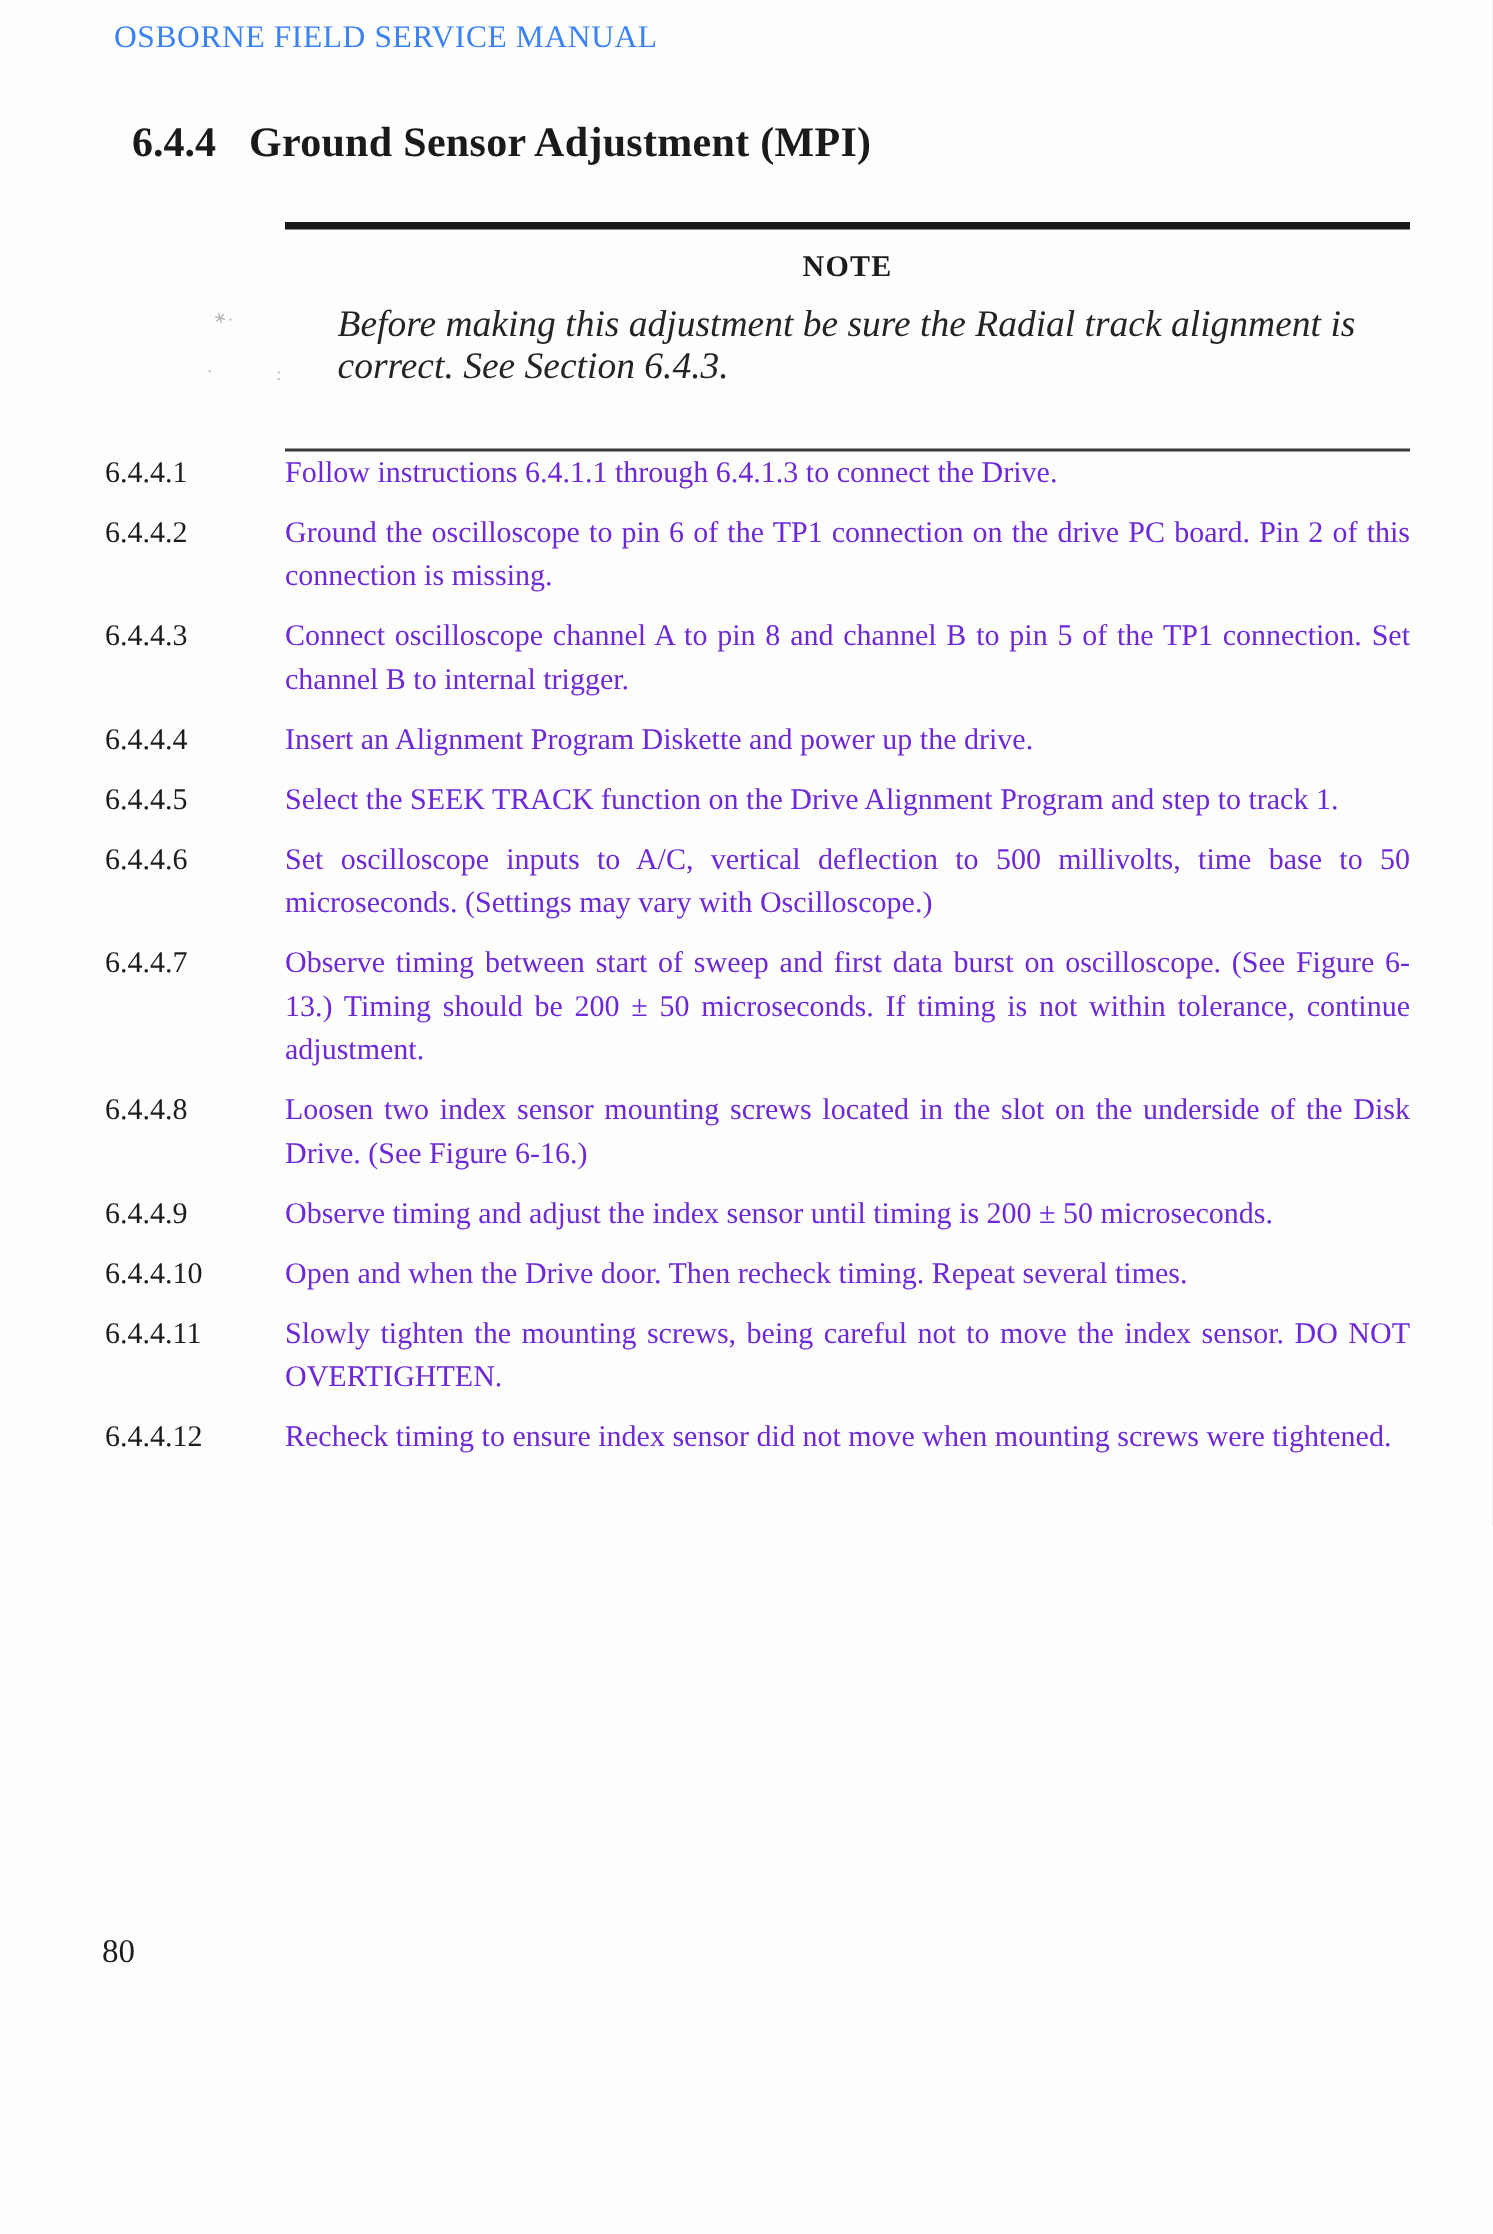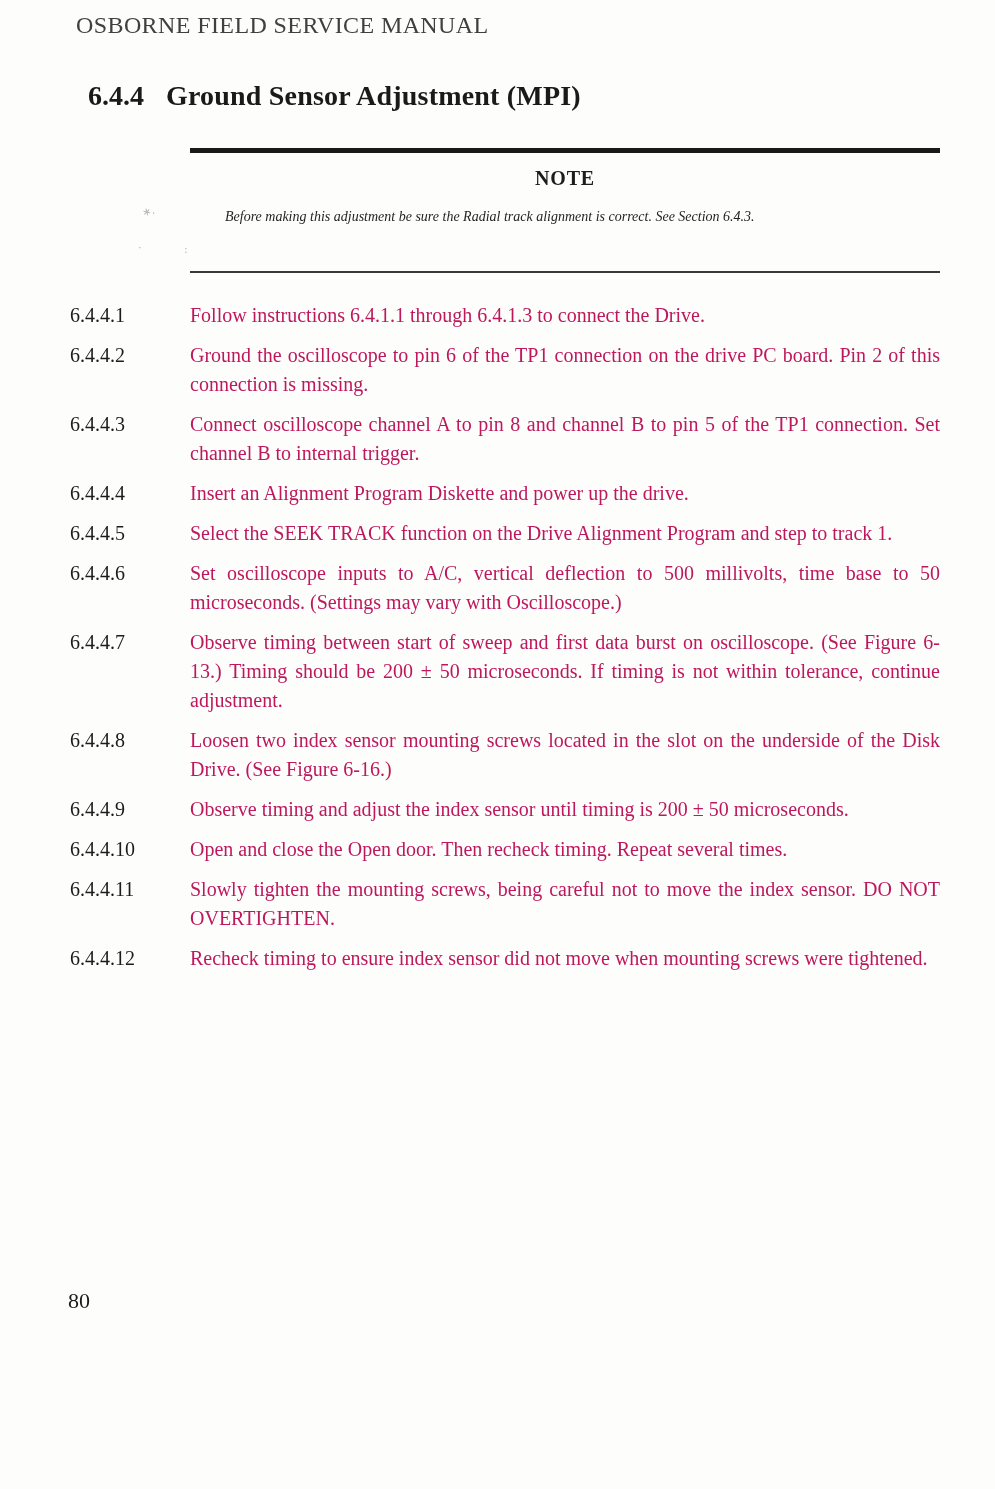--- a/index.html
+++ b/index.html
@@ -16,23 +16,23 @@
     color: #1c1c1c;
     font-family: "Liberation Serif", "DejaVu Serif", serif;
     overflow: hidden;
   }
 
   
   .running-header {
     position: absolute;
     left: 76px;
     top: 12px;
-    font-size: 24px;
+    font-size: 21px;
     letter-spacing: 0.4px;
-    color: #404040;
+    color: #3b82f6;
   }
 
   
   .section-heading {
     position: absolute;
     left: 88px;
     top: 80px;
     display: flex;
     align-items: flex-end;
     font-weight: bold;
@@ -59,21 +59,21 @@
   }
   .note-label {
     text-align: center;
     font-weight: bold;
     font-size: 20px;
     letter-spacing: 0.8px;
     margin-bottom: 13px;
   }
   .note-text {
     font-style: italic;
-    font-size: 14px;
+    font-size: 25px;
     line-height: 28px;
     padding-left: 35px;
     padding-right: 22px;
     color: #242424;
   }
 
   
   .steps {
     position: absolute;
     left: 70px;
@@ -89,21 +89,21 @@
   .step-number {
     width: 80px;
     flex: 0 0 80px;
     text-align: left;
     white-space: nowrap;
   }
   .step-text {
     margin-left: 40px;
     width: 750px;
     text-align: justify;
-    color: #be185d;
+    color: #6d28d9;
   }
 
   
   .page-number {
     position: absolute;
     left: 68px;
     top: 1288px;
     font-size: 22px;
   }
 
@@ -182,21 +182,21 @@
       <div class="step-text">Loosen two index sensor mounting screws located in the slot on the underside of the Disk Drive. (See Figure 6-16.)</div>
     </div>
 
     <div class="step">
       <div class="step-number">6.4.4.9</div>
       <div class="step-text">Observe timing and adjust the index sensor until timing is 200 ± 50 microseconds.</div>
     </div>
 
     <div class="step">
       <div class="step-number">6.4.4.10</div>
-      <div class="step-text">Open and close the Open door. Then recheck timing. Repeat several times.</div>
+      <div class="step-text">Open and when the Drive door. Then recheck timing. Repeat several times.</div>
     </div>
 
     <div class="step">
       <div class="step-number">6.4.4.11</div>
       <div class="step-text">Slowly tighten the mounting screws, being careful not to move the index sensor. DO NOT OVERTIGHTEN.</div>
     </div>
 
     <div class="step">
       <div class="step-number">6.4.4.12</div>
       <div class="step-text">Recheck timing to ensure index sensor did not move when mounting screws were tightened.</div>

